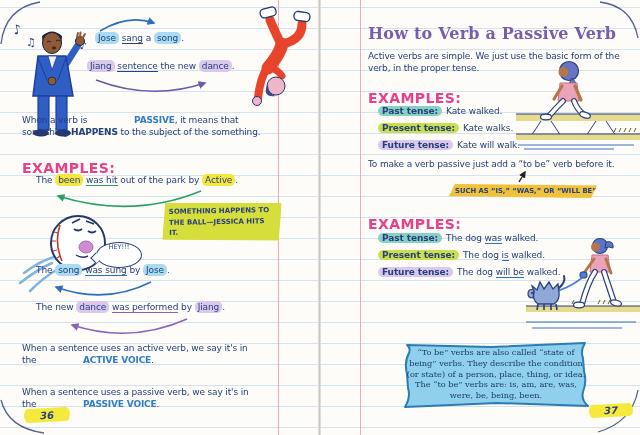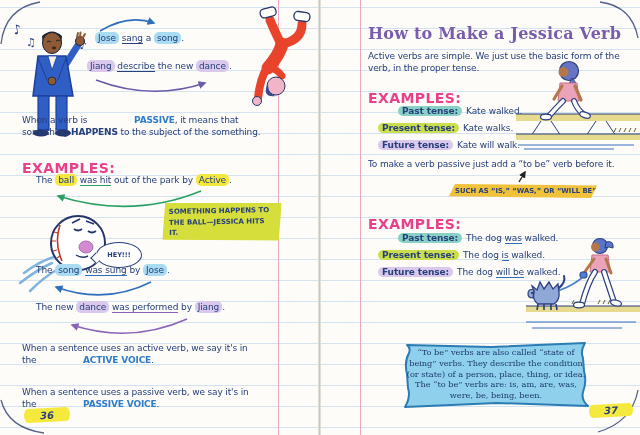--- a/index.html
+++ b/index.html
@@ -19,39 +19,39 @@
     background:linear-gradient(to right,#eceae3,#c9c7bf,#eceae3);}
   .margin-line{position:absolute;top:0;bottom:0;width:1px;background:#eaa8bf;}
   .abs{position:absolute;}
   .sentence{position:absolute;font-size:9px;letter-spacing:-0.1px;white-space:nowrap;color:#27407c;}
   .para{position:absolute;font-size:9px;letter-spacing:-0.15px;line-height:12px;white-space:nowrap;color:#27407c;}
   .hl{border-radius:5px;padding:1px 3px;}
   .hl-blue{background:#a9dcf2;}
   .hl-purple{background:#dac9ec;}
   .hl-yellow{background:#f4e83f;}
   .pill{border-radius:6px;padding:0 4px;font-weight:600;}
-  .pill-teal{background:#8ad1c5;margin-left:20px;}
+  .pill-teal{background:#8ad1c5;}
   .pill-green{background:#cbdf4e;}
   .pill-purple{background:#dac9ec;}
   .ul-navy{border-bottom:1.5px solid #27407c;padding-bottom:0px;}
   .ul-green{border-bottom:1.5px solid #2aa065;}
   .ul-blue{border-bottom:1.5px solid #2e6fbd;}
   .ul-purple{border-bottom:1.5px solid #8a63b8;}
   .term-blue{color:#2e7cc9;font-weight:bold;margin-left:44px;}
   .emph{font-weight:bold;}
   .examples-label{position:absolute;font-size:14px;font-weight:bold;color:#e8408a;letter-spacing:.4px;}
   .title{position:absolute;font-family:"DejaVu Serif",serif;font-size:16px;font-weight:bold;color:#7a5cad;letter-spacing:.2px;white-space:nowrap;}
   .callout{position:absolute;background:#d5de3b;color:#27407c;font-size:7px;font-weight:bold;
     line-height:1.5;padding:4px 7px;white-space:pre-line;
     clip-path:polygon(3% 0,100% 5%,97% 100%,0 93%);transform:rotate(-1deg);}
   .callout-orange{position:absolute;background:#f0c23c;color:#27407c;font-size:6.8px;font-weight:bold;
     padding:3px 6px;white-space:nowrap;text-align:center;
     clip-path:polygon(4% 0,100% 10%,96% 100%,0 88%);}
   .bubble{position:absolute;background:#fff;border:1.5px solid #27407c;border-radius:50%;
-    display:flex;align-items:center;justify-content:center;font-size:6.5px;font-weight:bold;color:#27407c;}
+    display:flex;align-items:flex-start;justify-content:center;font-size:6.5px;font-weight:normal;color:#27407c;}
   .bubble::before{content:"";position:absolute;left:-5px;top:11px;width:7px;height:7px;background:#fff;
     border-left:1.5px solid #27407c;border-bottom:1.5px solid #27407c;transform:rotate(45deg);}
   .row{position:absolute;font-size:9px;letter-spacing:-0.1px;white-space:nowrap;display:flex;gap:4px;align-items:baseline;color:#27407c;}
   .tobe-box{position:absolute;width:202px;height:70px;}
   .tobe-text{position:absolute;left:10px;top:7px;width:182px;font-family:"DejaVu Serif",serif;
     font-size:8.2px;line-height:1.32;text-align:center;color:#1d3a6b;}
   .pageno{position:absolute;background:#f6e93d;border-radius:4px/7px;display:flex;align-items:center;justify-content:center;
     font-weight:bold;font-style:italic;color:#27407c;font-size:10px;transform:rotate(-3deg);}
   .note{position:absolute;color:#27407c;}
 </style>
@@ -111,40 +111,40 @@
             <path d="M0,0 L10,5 L0,10 Z" fill="#2e6fbd"></path>
           </marker>
         </defs>
       <path d="M2,19 Q30,2 56,11" fill="none" stroke="#2e6fbd" stroke-width="1.6" marker-end="url(#m1)"></path>
     </svg>
     <div class="sentence" style="left:95px;top:33px">
       <span class="hl hl-blue">Jose</span><span> </span><span class="ul-navy">sang</span><span> a </span><span class="hl hl-blue">song</span><span>.</span>
     </div>
 
     <div class="sentence" style="left:87px;top:61px">
-      <span class="hl hl-purple">Jiang</span><span> </span><span class="ul-navy">describe</span><span> the new </span><span class="hl hl-purple">dance</span><span>.</span>
+      <span class="hl hl-purple">Jiang</span><span> </span><span class="ul-navy">sentence</span><span> the new </span><span class="hl hl-purple">dance</span><span>.</span>
     </div>
     <svg class="abs" style="left:93px;top:77px" width="118" height="22">
       <defs>
           <marker id="m2" viewBox="0 0 10 10" refX="8" refY="5" markerWidth="5" markerHeight="5" orient="auto">
             <path d="M0,0 L10,5 L0,10 Z" fill="#6a5aa8"></path>
           </marker>
         </defs>
       <path d="M3,3 Q58,24 112,6" fill="none" stroke="#6a5aa8" stroke-width="1.6" marker-end="url(#m2)"></path>
     </svg>
 
     <div class="para" style="left:22px;top:114px">
       <span>When a verb is </span><span class="term-blue">PASSIVE</span><span>, it means that</span><br>
       <span>something </span><span class="emph">HAPPENS</span><span> to the subject of the something.</span>
     </div>
 
     <div class="examples-label" style="left:22px;top:160px">EXAMPLES:</div>
 
     <div class="sentence" style="left:36px;top:175px">
-      <span>The </span><span class="hl hl-yellow">ball</span><span> </span><span class="ul-green">was hit</span><span> out of the park by </span><span class="hl hl-yellow">Active</span><span>.</span>
+      <span>The </span><span class="hl hl-yellow">been</span><span> </span><span class="ul-green">was hit</span><span> out of the park by </span><span class="hl hl-yellow">Active</span><span>.</span>
     </div>
     <svg class="abs" style="left:52px;top:183px" width="152" height="32">
       <defs>
           <marker id="m3" viewBox="0 0 10 10" refX="8" refY="5" markerWidth="5" markerHeight="5" orient="auto">
             <path d="M0,0 L10,5 L0,10 Z" fill="#2aa065"></path>
           </marker>
         </defs>
       <path d="M149,8 Q80,36 6,13" fill="none" stroke="#2aa065" stroke-width="1.6" marker-end="url(#m3)"></path>
     </svg>
 
@@ -206,21 +206,21 @@
   <div class="page" id="right-page">
     <div class="margin-line" style="left:39px"></div>
 
     <svg class="abs" style="left:277px;top:0" width="42" height="40">
       <path d="M2,2 Q34,6 40,38" fill="none" stroke="#2b3a6e" stroke-width="1.3" opacity=".8"></path>
     </svg>
     <svg class="abs" style="left:275px;top:386px" width="44" height="48">
       <path d="M42,4 Q36,36 2,46" fill="none" stroke="#2b3a6e" stroke-width="1.3" opacity=".8"></path>
     </svg>
 
-    <div class="title" style="left:47px;top:24px">How to Make a Jessica Verb</div>
+    <div class="title" style="left:47px;top:24px">How to Verb a Passive Verb</div>
 
     <div class="para" style="left:47px;top:50px;white-space:pre-line">Active verbs are simple. We just use the basic form of the
 verb, in the proper tense.</div>
 
     <div class="examples-label" style="left:47px;top:90px">EXAMPLES:</div>
 
     <div class="row" style="left:57px;top:106px">
       <span class="pill pill-teal">Past tense:</span>
       <span>Kate walked.</span>
     </div>

